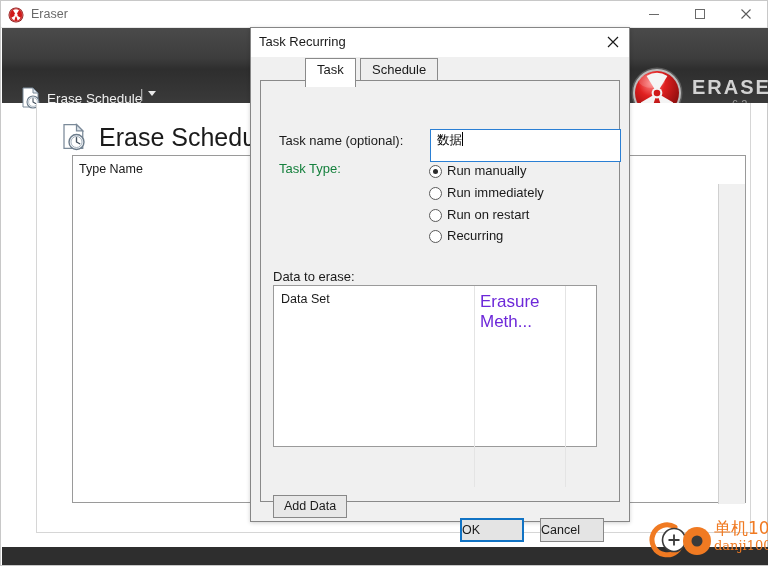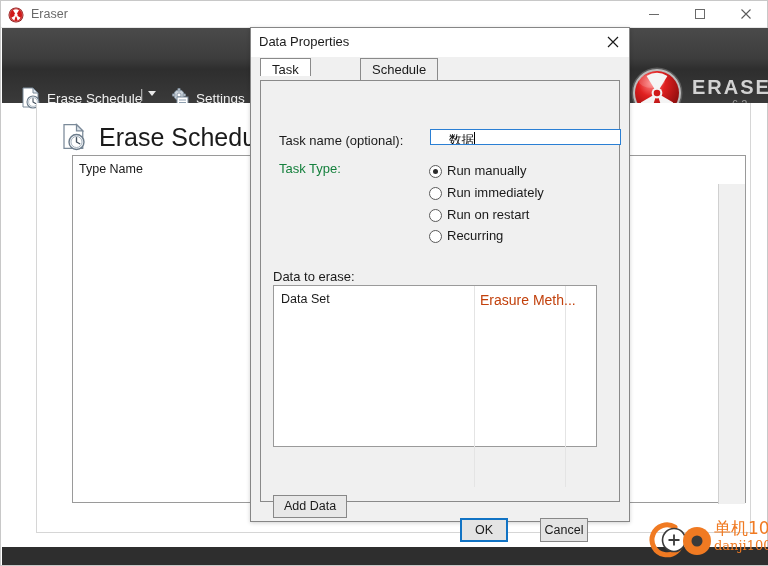--- a/index.html
+++ b/index.html
@@ -200,21 +200,21 @@
     height: 22px;
     padding: 0 11px;
     font-size: 13px; color: #1a1a1a;
     line-height: 22px;
     cursor: default;
     border: 1px solid #8a8a8a;
     border-bottom: none;
     white-space: nowrap;
   }
   .tab.active {
-    background: #ffffff; top: 0; height: 18px; z-index: 3;
+    background: #ffffff; top: 0; height: 29px; z-index: 3; margin-left: 45px;
   }
   .tab.inactive {
     background: #eeeeee; z-index: 2; margin-left: 45px;
   }
   #tab-task { left: 0; }
   #tab-schedule { left: 55px; }
 
   
   #tabpage {
     position: absolute;
@@ -223,26 +223,26 @@
     background: #f0f0f0;
     border: 1px solid #8a8a8a;
   }
 
   #lbl-taskname {
     position: absolute; left: 18px; top: 52px;
     font-size: 13px; color: #1a1a1a; white-space: nowrap; text-align: center;
   }
   #input-taskname {
     position: absolute; left: 169px; top: 48px;
-    width: 191px; height: 16px;
+    width: 191px; height: 33px;
     background: #ffffff;
     border: 1px solid #2a7fd4;
     font-size: 12.5px;
     color: #000000;
-    padding: 0 18px;
+    padding: 0 6px;
     line-height: 19px;
     font-family: "DejaVu Sans", sans-serif;
     overflow: hidden; white-space: nowrap;
   }
   #caret {
     display: inline-block;
     width: 1px; height: 14px;
     background: #000;
     vertical-align: -2px;
   }
@@ -287,21 +287,21 @@
     width: 324px; height: 162px;
     background: #ffffff;
     border: 1px solid #9a9a9a;
   }
   #ds-col1 {
     position: absolute; left: 7px; top: 6px;
     font-size: 12.5px; color: #1a1a1a;
   }
   #ds-col2 {
     position: absolute; left: 206px; top: 6px;
-    font-size: 14px; color: #c2410c;
+    font-size: 17px; color: #6d28d9;
   }
   #ds-split1 {
     position: absolute; left: 200px; top: 0;
     width: 1px; height: 201px; background: #e4e4e4;
   }
   #ds-split2 {
     position: absolute; left: 291px; top: 0;
     width: 1px; height: 201px; background: #e4e4e4;
   }
 
@@ -315,29 +315,29 @@
     font-size: 12.5px;
     color: #1a1a1a;
     font-family: "Liberation Sans", sans-serif;
     cursor: default;
     line-height: 21px;
   }
 
   .dlg-btn {
     position: absolute;
     top: 490px;
-    width: 48px; height: 24px;
+    width: 64px; height: 24px;
     background: #e4e4e4;
     border: 1px solid #888888;
     font-size: 12.5px;
     color: #1a1a1a;
     font-family: "Liberation Sans", sans-serif;
     cursor: default;
     line-height: 22px;
-    text-align: center;
+    text-align: left;
   }
   #btn-ok {
     left: 209px;
     border: 2px solid #1173c4;
     background: #e4e4e4;
     line-height: 20px;
   }
   #btn-cancel { left: 289px; }
 
   
@@ -416,41 +416,20 @@
           </svg>
         </span>
         <span>Erase Schedule</span>
       </div>
 
       <div id="tb-split">
         <span class="bar">|</span>
         <span class="caret"></span>
       </div>
 
-      <div class="tbitem" id="tb-settings">
-        <span class="tbicon">
-          <svg width="24" height="24" viewBox="0 0 24 24">
-            <g fill="#c9d2da" stroke="#7b8a99" stroke-width="0.9">
-              <circle cx="11" cy="9" r="5.2"></circle>
-            </g>
-            <circle cx="11" cy="9" r="2" fill="#ffffff" stroke="#7b8a99" stroke-width="0.8"></circle>
-            <g fill="#c9d2da" stroke="#7b8a99" stroke-width="0.7">
-              <rect x="10" y="2.4" width="2" height="2.6"></rect>
-              <rect x="10" y="13" width="2" height="2.6"></rect>
-              <rect x="4.4" y="8" width="2.6" height="2"></rect>
-              <rect x="15" y="8" width="2.6" height="2"></rect>
-            </g>
-            <rect x="9" y="11" width="11" height="11" fill="#ffffff" stroke="#7b8a99" stroke-width="1"></rect>
-            <g stroke="#8fa0b0" stroke-width="1">
-              <path d="M11 14 L18 14 M11 16.5 L18 16.5 M11 19 L18 19"></path>
-            </g>
-          </svg>
-        </span>
-        <span>Settings</span>
-      </div>
 
       <div id="logo-block">
         <span id="logo-mark">
           <svg width="54" height="54" viewBox="0 0 54 54">
             <defs>
               <radialGradient id="glossy" cx="38%" cy="28%" r="72%">
                 <stop offset="0%" stop-color="#ff8a8a"></stop>
                 <stop offset="42%" stop-color="#e02020"></stop>
                 <stop offset="100%" stop-color="#8b0c0c"></stop>
               </radialGradient>
@@ -497,21 +476,21 @@
         </div>
       </div>
     </div>
 
     <div id="bottom-strip"></div>
   </div>
 
   <div id="dialog">
 
     <div id="dlg-titlebar">
-      <span id="dlg-title">Data Properties</span>
+      <span id="dlg-title">Task Recurring</span>
       <span id="dlg-close">
         <svg width="13" height="13" viewBox="0 0 13 13">
           <path d="M1.5 1.5 L11.5 11.5 M11.5 1.5 L1.5 11.5" stroke="#1a1a1a" stroke-width="1.2"></path>
         </svg>
       </span>
     </div>
 
     <div id="tabstrip">
       <div class="tab active" id="tab-task">Task</div>
       <div class="tab inactive" id="tab-schedule">Schedule</div>

